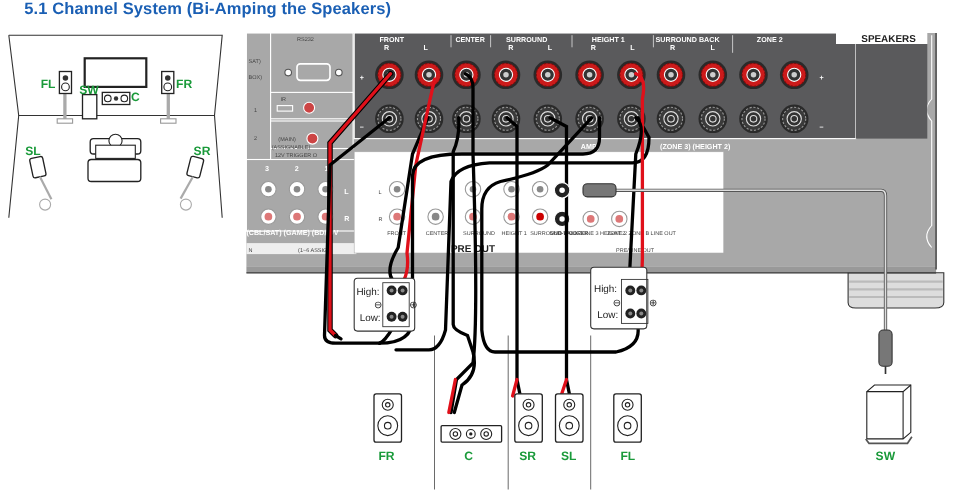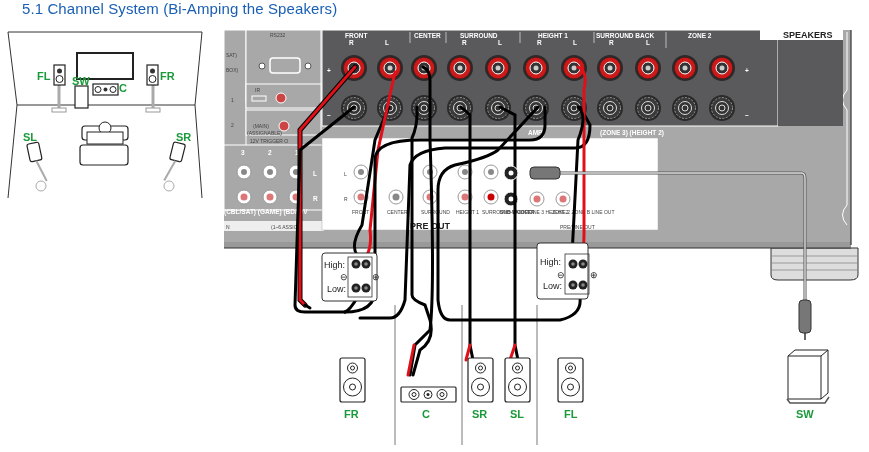--- a/index.html
+++ b/index.html
@@ -1,17 +1,17 @@
 <!DOCTYPE html>
 <html><head>
 <meta charset="utf-8">
 <style>
   html,body{margin:0;padding:0;background:#fff;}
   body{width:869px;height:452px;position:relative;overflow:hidden;font-family:"Liberation Sans",sans-serif;}
-  .title{position:absolute;left:22px;top:0px;font-size:15px;font-weight:normal;color:#1a5fb4;letter-spacing:0.1px;}
+  .title{position:absolute;left:22px;top:0px;font-size:15px;font-weight:bold;color:#1a5fb4;letter-spacing:0.1px;}
   svg{position:absolute;left:0;top:0;}
   .lbl{font-family:"Liberation Sans",sans-serif;font-weight:bold;fill:#1a9a3a;}
   .wlbl{font-family:"Liberation Sans",sans-serif;font-weight:bold;fill:#fff;font-size:6.5px;}
   .dlbl{font-family:"Liberation Sans",sans-serif;fill:#444;font-size:5px;}
   .blbl{font-family:"Liberation Sans",sans-serif;fill:#222;font-size:9px;}
 </style>
 </head>
 <body>
 
 <div class="title">5.1 Channel System (Bi-Amping the Speakers)</div>

